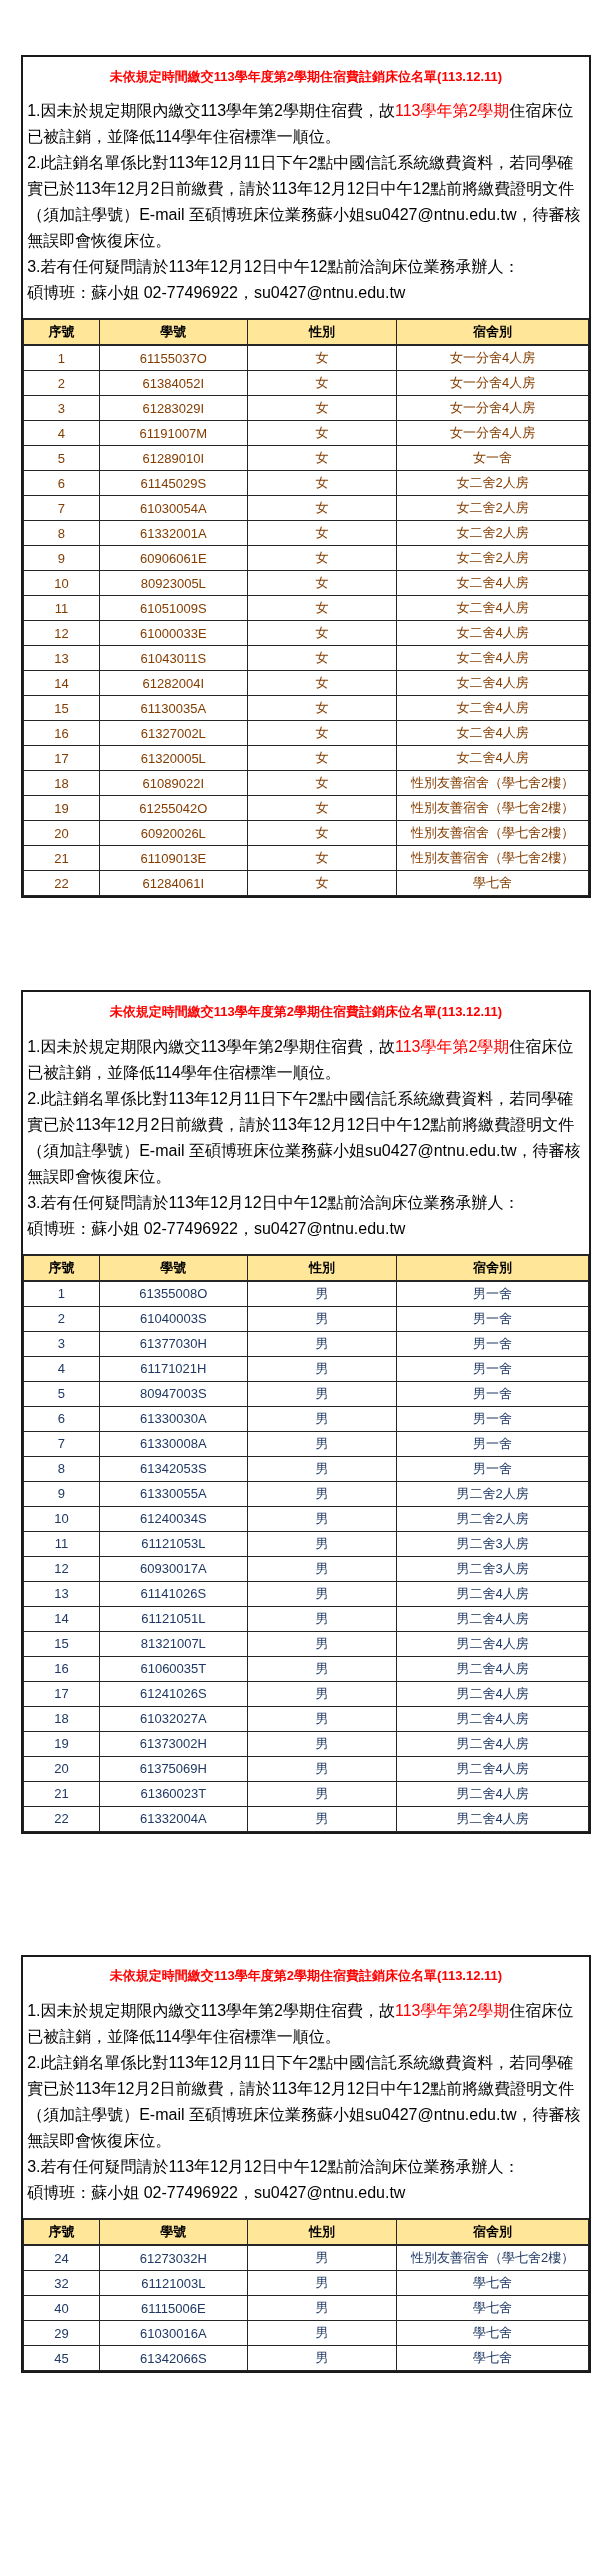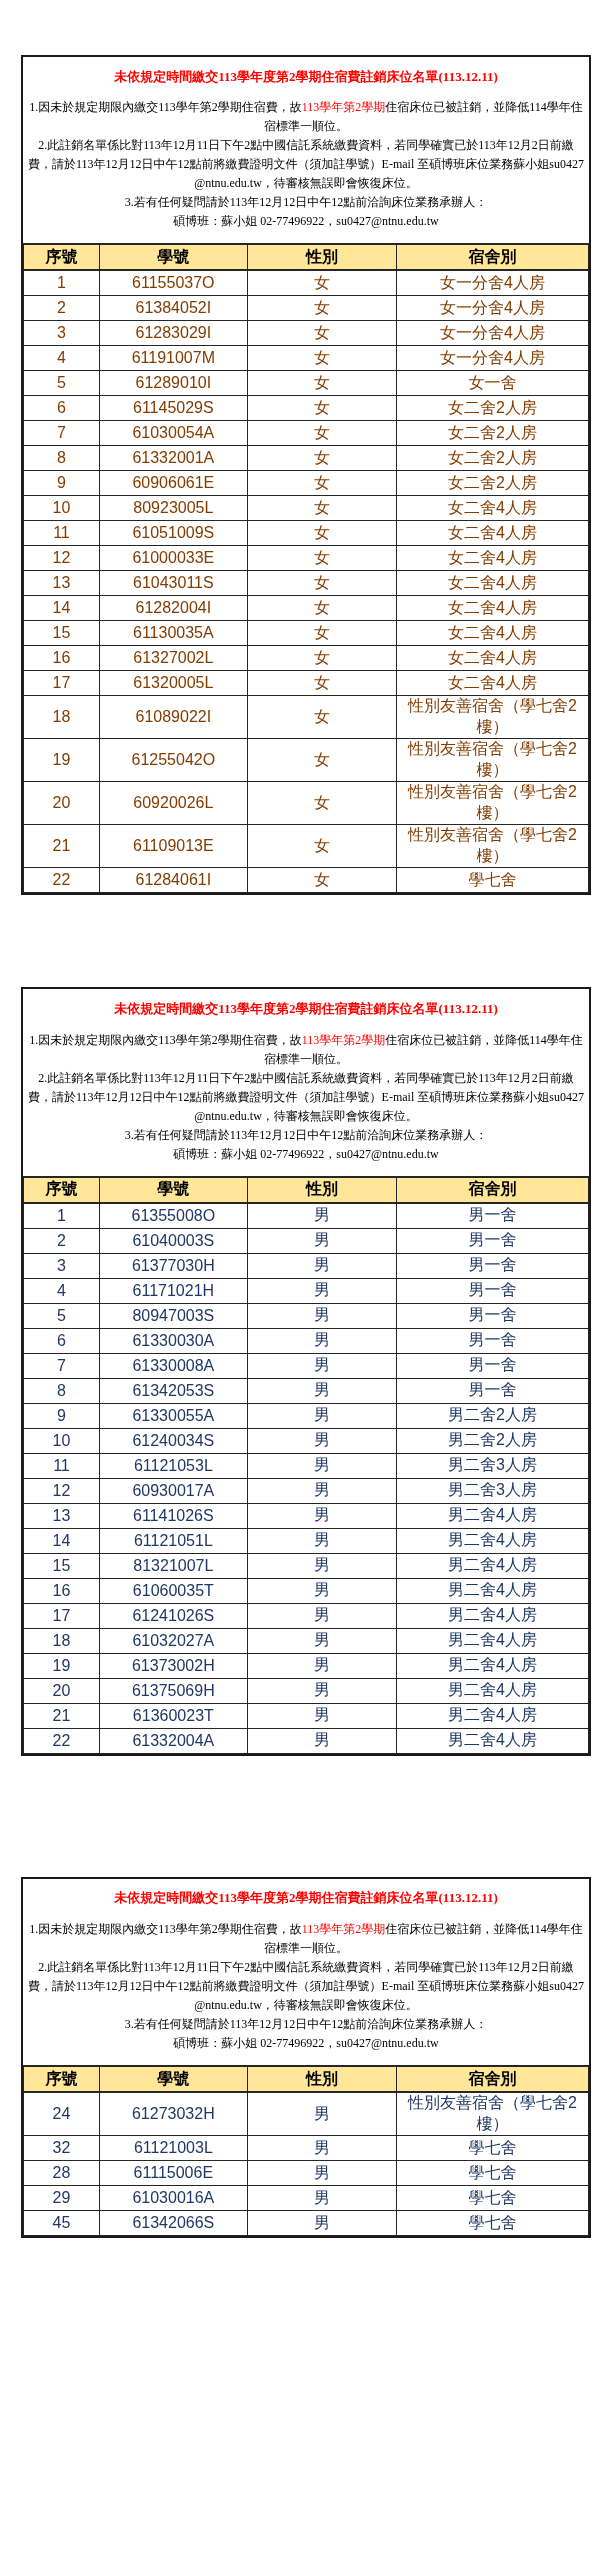--- a/index.html
+++ b/index.html
@@ -19,43 +19,41 @@
     width: 570px;
     border: 2.3px solid #1a1a1a;
     background: #ffffff;
   }
   .block-1 { margin-top: 55px; }
   .block-2 { margin-top: 92px; }
   .block-3 { margin-top: 121px; }
 
   .notice-text {
     padding: 4.6px 4.6px 12.2px 3.8px;
-    font-family: Liberation Serif, serif;
   }
   .notice-title {
     text-align: center;
     font-size: 13px;
     font-weight: bold;
     padding: 6.1px 0 12.2px 0;
     line-height: 18.3px;
   }
   .notice-note {
-    font-size: 12px;
-    line-height: 19px;
+    font-size: 16px;
+    line-height: 26px;
     font-weight: 500;
     word-break: break-all;
-    text-align: center;
   }
   .red-text { color: #ff0000; }
 
   table.roster {
     width: 100%;
     border-collapse: collapse;
     table-layout: fixed;
-    font-size: 16px;
+    font-size: 13px;
     font-weight: 500;
   }
   table.roster th,
   table.roster td {
     border: 1.5px solid #262626;
     height: 24px;
     text-align: center;
     vertical-align: middle;
     padding: 0;
     overflow: hidden;
@@ -428,21 +426,21 @@
           <td>男</td>
           <td>性別友善宿舍（學七舍2樓）</td>
         </tr>
         <tr>
           <td>32</td>
           <td>61121003L</td>
           <td>男</td>
           <td>學七舍</td>
         </tr>
         <tr>
-          <td>28</td>
+          <td>40</td>
           <td>61115006E</td>
           <td>男</td>
           <td>學七舍</td>
         </tr>
         <tr>
           <td>29</td>
           <td>61030016A</td>
           <td>男</td>
           <td>學七舍</td>
         </tr>

